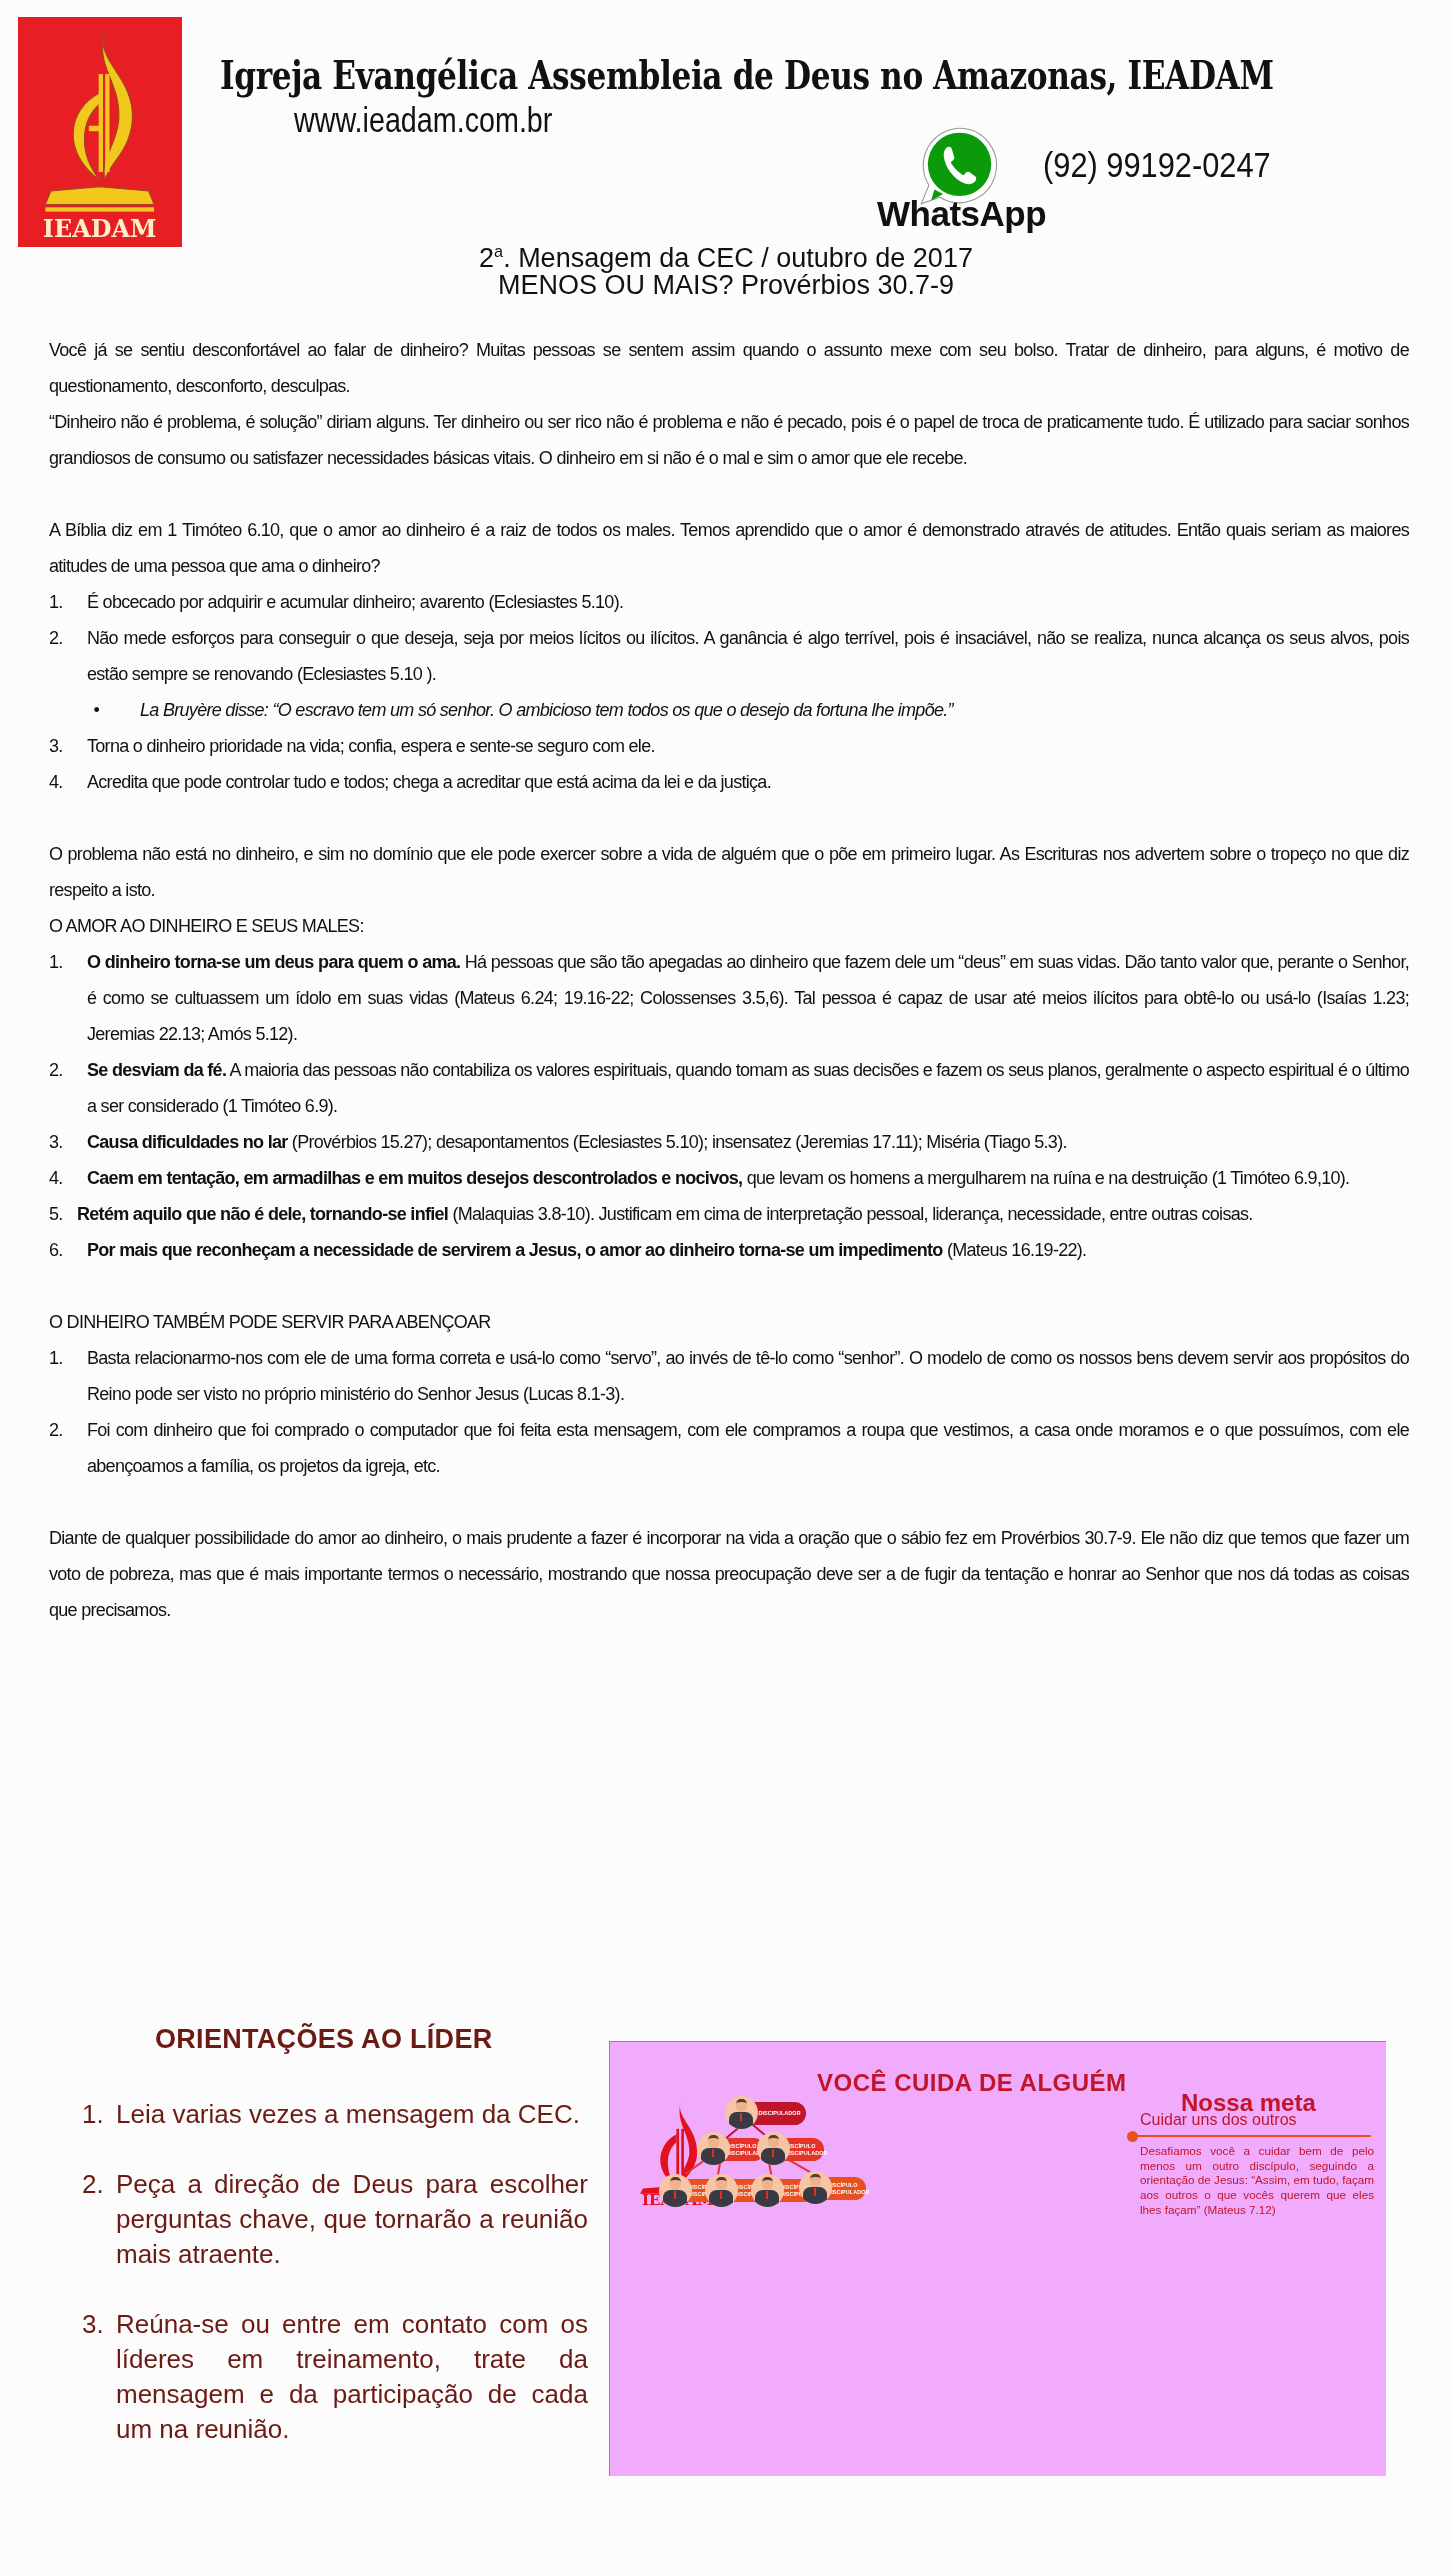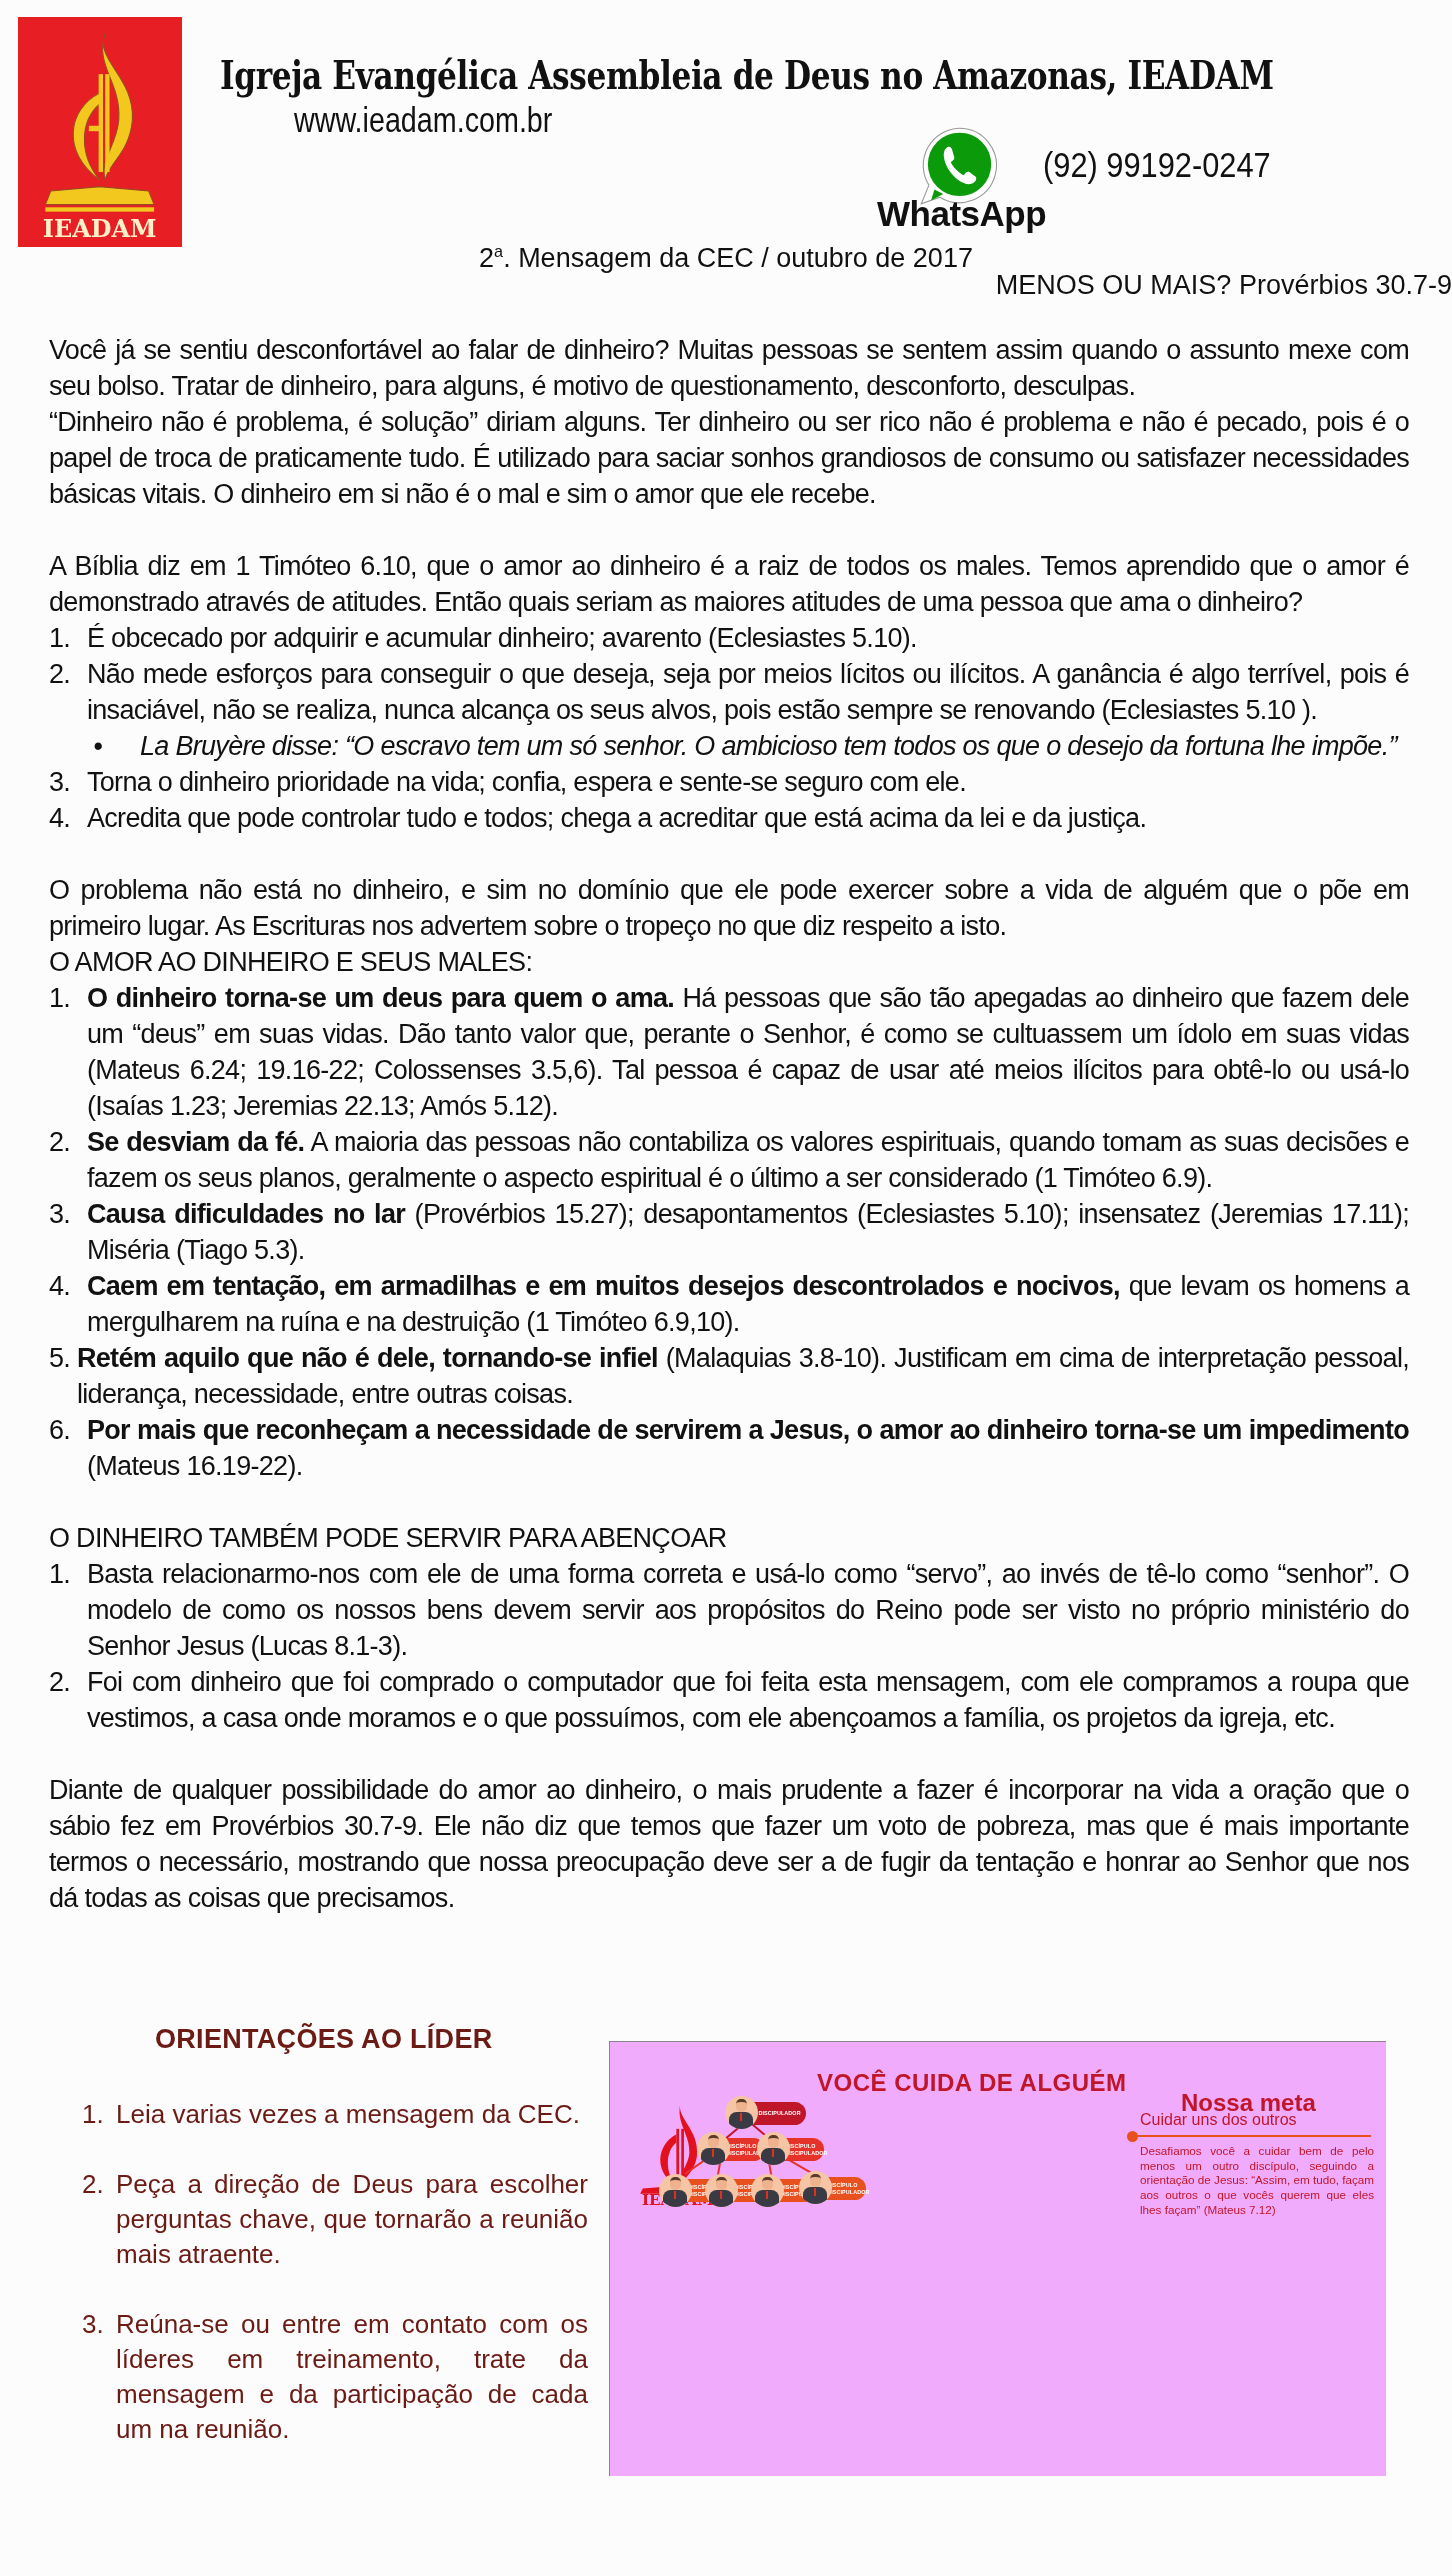--- a/index.html
+++ b/index.html
@@ -9,24 +9,24 @@
   
   #logo{left:18px;top:17.4px;width:164px;height:230px;background:#e81e25;}
   #logo svg{width:100%;height:100%;display:block;}
   #org-title{left:220px;top:50px;width:1001px;font-family:"DejaVu Serif",serif;font-weight:bold;
     font-size:40px;line-height:49px;white-space:nowrap;transform-origin:left top;transform:scaleX(0.78);letter-spacing:-0.5px;}
   #site-url{left:294px;top:98px;font-size:35px;line-height:44px;white-space:nowrap;transform-origin:left top;transform:scaleX(0.82);}
   #wa-icon{left:918px;top:125px;width:82px;height:82px;}
   #wa-label{left:877px;top:197px;font-weight:bold;font-size:35px;line-height:33px;letter-spacing:-0.5px;}
   #wa-phone{left:1043px;top:143px;font-size:35px;line-height:44px;white-space:nowrap;transform-origin:left top;transform:scaleX(0.88);}
   #msg-sub{left:0;width:1452px;top:235px;text-align:center;font-size:27px;line-height:33px;}
-  #msg-title{left:0;width:1452px;top:269px;text-align:right;font-size:27px;line-height:33px;}
+  #msg-title{left:0;width:1452px;top:269px;text-align:center;font-size:27px;line-height:33px;}
   .sup{font-size:60%;vertical-align:super;}
   
-  #body{left:49px;top:332px;width:1360px;font-size:27px;line-height:36px;letter-spacing:-0.7px;}
+  #body{left:49px;top:332px;width:1360px;font-size:18px;line-height:36px;letter-spacing:-0.7px;}
   #body p{margin:0;text-align:justify;text-align-last:left;}
   .gap{height:36px;}
   .li{display:flex;}
   .li .num{flex:0 0 38px;}
   .li .txt{flex:1;text-align:justify;text-align-last:left;}
   .bul{display:flex;padding-left:38px;}
   .bul .dot{flex:0 0 53px;padding-left:6.5px;box-sizing:border-box;}
   .bul .txt{flex:1;font-style:italic;text-align:justify;text-align-last:left;}
   .lead{font-weight:600;}
   

